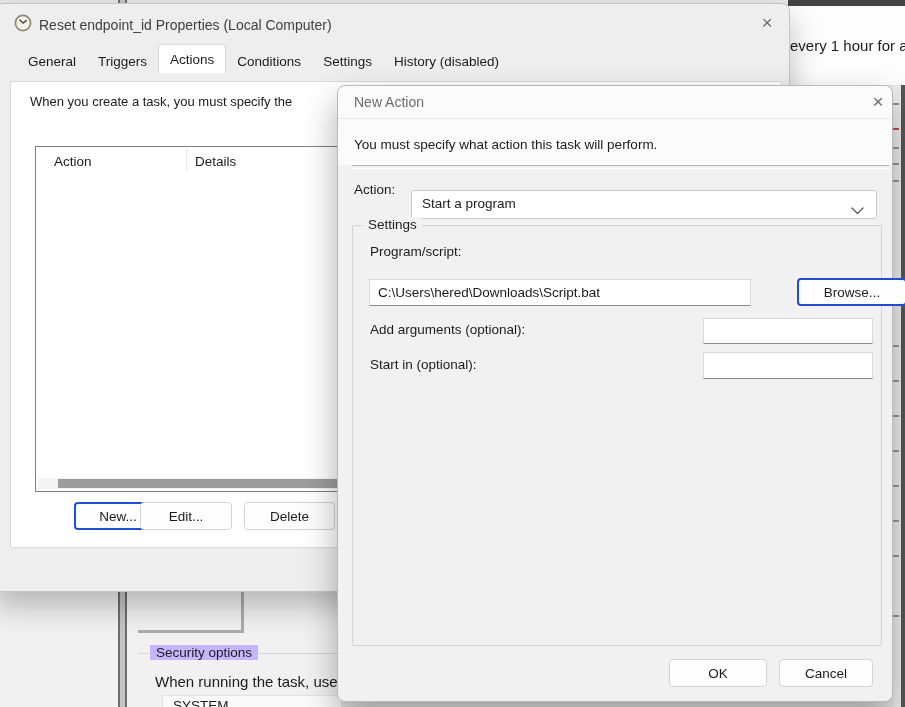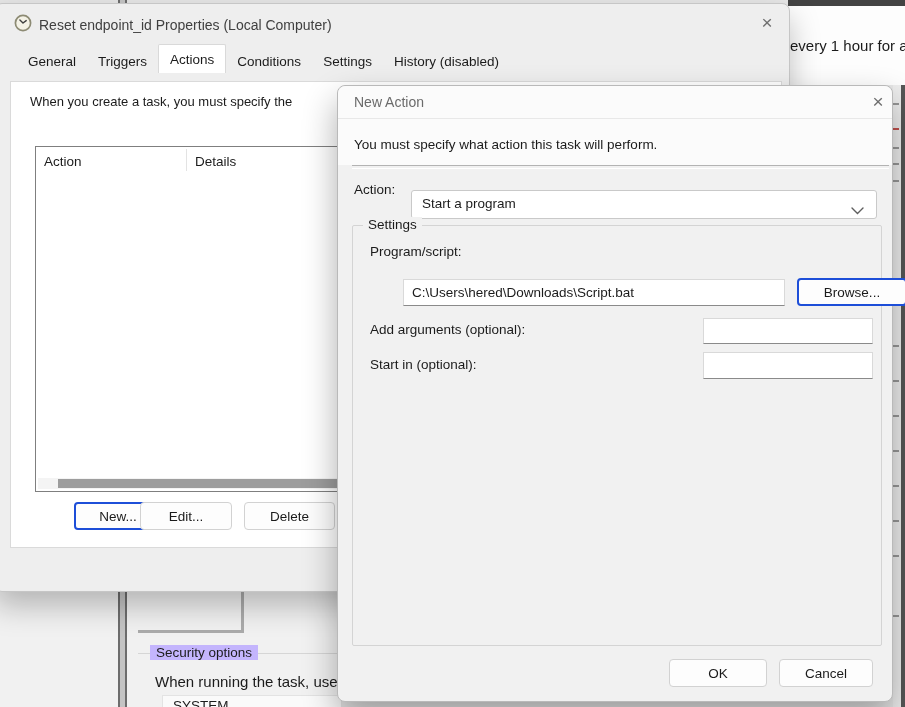--- a/index.html
+++ b/index.html
@@ -67,21 +67,21 @@
   .na-action-label{position:absolute;left:16px;top:96px;font-size:13.5px;color:#1b1b1b;}
   .combo{position:absolute;left:73px;top:104px;width:466px;height:29px;background:#fff;
     border:1px solid #c9c9c9;border-radius:3px;box-sizing:border-box;}
   .combo-text{position:absolute;left:10px;top:5px;font-size:13.5px;color:#1b1b1b;}
   .combo-chev{position:absolute;right:12px;top:10px;}
   .group{position:absolute;left:14px;top:139px;width:530px;height:421px;border:1px solid #d4d4d4;border-radius:2px;box-sizing:border-box;}
   .group-label{position:absolute;left:10px;top:-9px;background:#f1f1f1;padding:0 5px;font-size:13.5px;color:#1b1b1b;}
   .flabel{position:absolute;font-size:13.5px;color:#1b1b1b;white-space:nowrap;}
   .field{position:absolute;background:#fff;border:1px solid #d9d9d9;border-bottom:1px solid #8a8a8a;
     font-size:13.5px;color:#1b1b1b;font-family:"Liberation Sans",sans-serif;padding:0 8px;box-sizing:border-box;}
-  .f-prog{left:16px;top:53px;width:382px;height:27px;margin-left:34px;}
+  .f-prog{left:16px;top:53px;width:382px;height:27px;}
   .f-args{left:350px;top:92px;width:170px;height:26px;}
   .f-start{left:350px;top:126px;width:170px;height:27px;}
   .b-browse{left:407px;top:52px;width:110px;height:28px;}
   .b-ok{left:331px;top:573px;width:98px;height:28px;}
   .b-cancel{left:441px;top:573px;width:94px;height:28px;}
 </style>
 </head>
 <body>
 
 <div class="screen">
@@ -137,21 +137,21 @@
       <div class="tab">Triggers</div>
       <div class="tab selected">Actions</div>
       <div class="tab">Conditions</div>
       <div class="tab">Settings</div>
       <div class="tab">History (disabled)</div>
     </div>
 
     <div class="panel">
       <div class="intro">When you create a task, you must specify the</div>
       <div class="listbox">
-        <div class="col-h" style="left:8px">Action</div>
+        <div class="col-h" style="left:18px">Action</div>
         <div class="col-sep"></div>
         <div class="col-h" style="left:159px">Details</div>
         <div class="hscroll">
           <div class="hthumb"></div>
         </div>
       </div>
       <button class="btn focus b-new">New...</button>
       <button class="btn b-edit">Edit...</button>
       <button class="btn b-del">Delete</button>
     </div>

